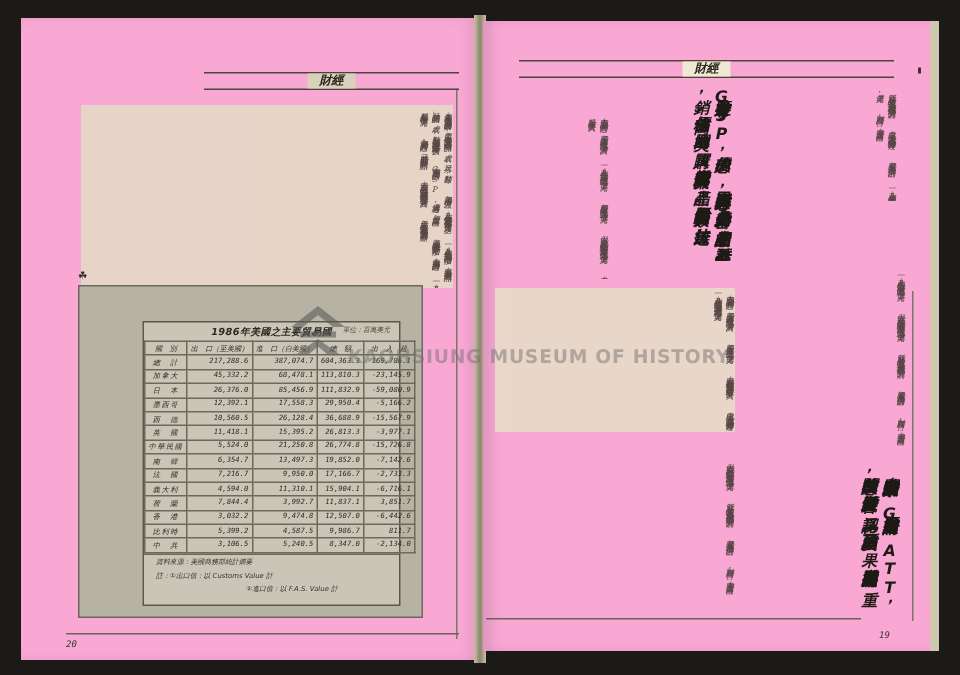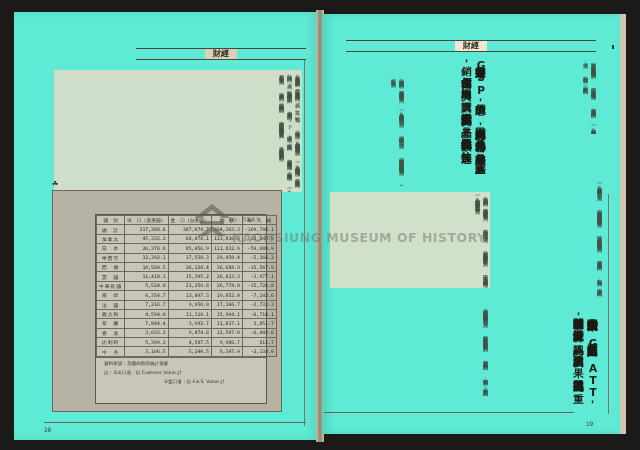--- a/index.html
+++ b/index.html
@@ -1,21 +1,21 @@
 <!DOCTYPE html>
 <html><head>
   <meta charset="utf-8">
   <style>
     * { box-sizing: border-box; margin: 0; padding: 0; }
     html, body { width: 640px; height: 450px; overflow: hidden; background: #1c1a18; }
     body { position: relative; font-family: "DejaVu Sans", sans-serif; }
 
     .spread { position: absolute; left: 0; top: 0; width: 640px; height: 450px; background: #1c1a18; }
 
-    .page { position: absolute; top: 12px; height: 428px; background: #5eead4; }
+    .page { position: absolute; top: 12px; height: 428px; background: #f9a8d4; font-style: italic; }
     .page-left { left: 14px; width: 304px; box-shadow: inset -6px 0 8px rgba(0,0,0,0.08); }
     .page-right { left: 322px; width: 298px; top: 14px; height: 420px; box-shadow: inset 6px 0 8px rgba(0,0,0,0.10); }
     .page-edge { position: absolute; left: 620px; top: 14px; width: 6px; height: 420px; background: #cfc7ae; }
 
     .gutter { position: absolute; left: 316px; top: 10px; width: 8px; height: 432px; background: linear-gradient(90deg, #c9c0a5, #8d856f, #c9c0a5); }
 
     .section-header { position: absolute; height: 12px; border-top: 1px solid #4a4538; border-bottom: 1px solid #4a4538; display: flex; align-items: center; justify-content: center; }
     .section-header .tag { background: #d8d1bb; padding: 0 8px; font-size: 8px; font-weight: bold; color: #2a2620; line-height: 10px; }
 
     .vcol { position: absolute; writing-mode: vertical-rl; text-orientation: upright; font-family: "DejaVu Serif", serif; color: #3a352c; overflow: hidden; }
@@ -66,20 +66,21 @@
       <span>美國的貿易赤字不斷增加，中共自美國的進口，</span>
       <span>一九八六年中共對美國的貿易順差約為十億美元，</span>
       <span>中美貿易的問題，已成為雙方關注的焦點，</span>
       <span>中共方面的出口統計與美國的進口統計有很大差異，</span>
       <span>美方統計中共對美國有大量的貿易順差。</span>
     </div>
     <div class="fleuron" style="left:38px; top:168px;">☘</div>
 
     <div class="table-panel" style="left:38px; top:178px;">
       <div class="table-wrap">
+        <div class="table-title">1986年美國之主要貿易國</div>
         <div class="table-unit">單位：百萬美元</div>
         <table class="trade">
           <thead>
             <tr>
               <th>國　別</th>
               <th>出　口（至美國）</th>
               <th>進　口（自美國）</th>
               <th>總　額</th>
               <th>出　入　超</th>
             </tr>

